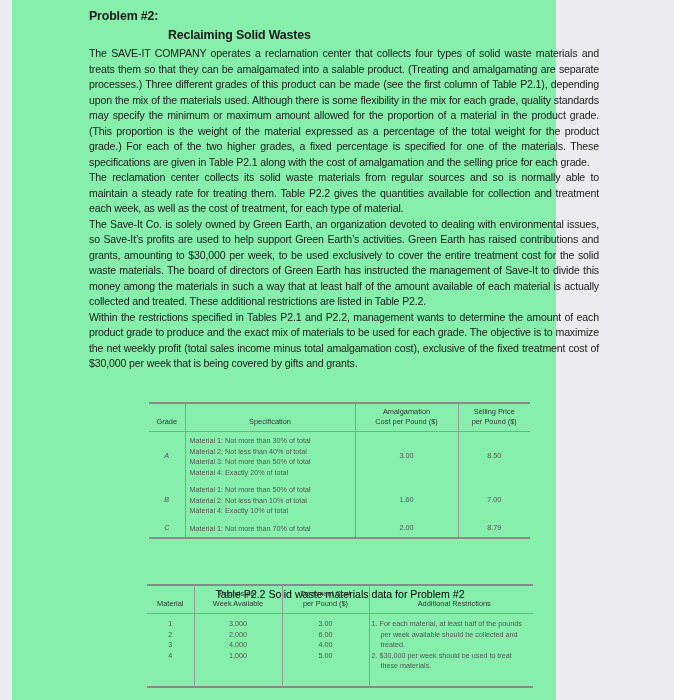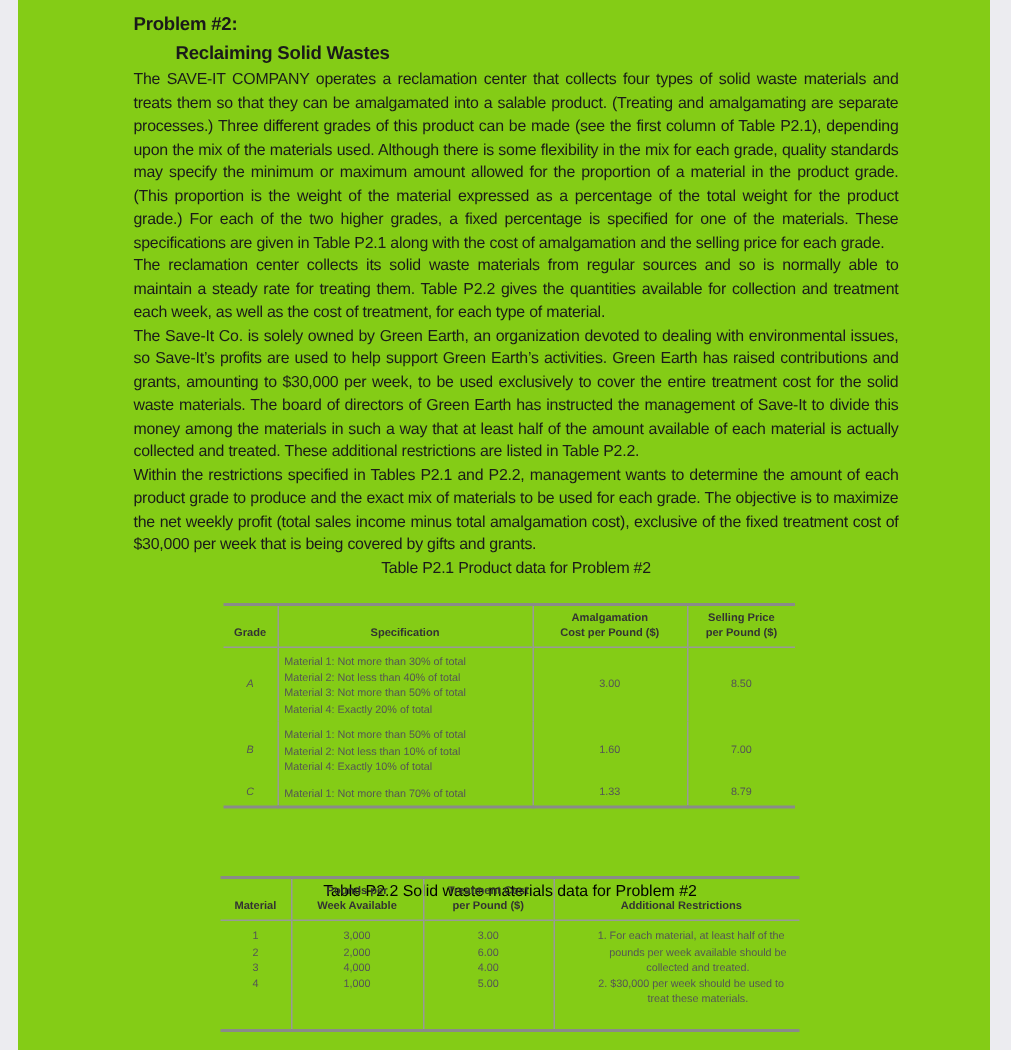--- a/index.html
+++ b/index.html
@@ -3,38 +3,38 @@
 <meta charset="utf-8">
 <style>
   html, body { margin: 0; padding: 0; }
   body {
     width: 674px; height: 700px; overflow: hidden;
     background: #ececf0;
     font-family: "Liberation Sans", sans-serif;
     position: relative;
   }
   .page {
-    position: absolute; left: 12px; top: 0; width: 648px; height: 700px;
-    background: #84cc16;
+    position: absolute; left: 12px; top: 0; width: 544px; height: 700px;
+    background: #86efac;
   }
   .content {
     position: absolute; left: 77px; top: 7px; width: 510px;
     color: #1a1a1a; font-size: 10.6px; line-height: 15.5px;
     letter-spacing: -0.15px;
   }
   .problem-title { font-weight: bold; font-size: 12.4px; line-height: 19px; margin: 0; }
-  .subtitle { font-weight: bold; font-size: 12.4px; line-height: 19px; margin: 0 0 1px 28px; }
+  .subtitle { font-weight: bold; font-size: 12.4px; line-height: 19px; margin: 0 0 1px 79px; }
   .para { margin: 0; text-align: justify; }
   .table-caption { text-align: center; margin: 0; font-size: 10.6px; line-height: 15px; }
 
   .tbl {
     position: absolute; border-collapse: collapse;
     font-size: 7.2px; color: #555; line-height: 10.5px;
   }
-  .tbl th { font-weight: bold; color: #333; font-size: 7.4px; line-height: 10px; padding: 3px 4px 4px 4px; vertical-align: bottom; }
+  .tbl th { font-weight: normal; color: #333; font-size: 7.4px; line-height: 10px; padding: 3px 4px 4px 4px; vertical-align: bottom; }
   .tbl td { padding: 0 4px; vertical-align: middle; }
   .tbl thead tr { border-top: 2px solid #8a8a8a; border-bottom: 1.5px solid #999; }
   .tbl tbody tr.last { border-bottom: 2px solid #8a8a8a; }
   .vline { border-left: 1px solid #999; }
   .center { text-align: center; }
   .left { text-align: center; }
   .grade { font-style: italic; text-align: center; }
 
   #table1 { left: 137px; top: 402px; width: 381px; }
   #table1 .col-grade { width: 36px; }
@@ -55,21 +55,20 @@
 <body>
 
 <div class="page">
   <div class="content">
     <p class="problem-title">Problem #2:</p>
     <p class="subtitle">Reclaiming Solid Wastes</p>
     <p class="para">The SAVE-IT COMPANY operates a reclamation center that collects four types of solid waste materials and treats them so that they can be amalgamated into a salable product. (Treating and amalgamating are separate processes.) Three different grades of this product can be made (see the first column of Table P2.1), depending upon the mix of the materials used. Although there is some flexibility in the mix for each grade, quality standards may specify the minimum or maximum amount allowed for the proportion of a material in the product grade. (This proportion is the weight of the material expressed as a percentage of the total weight for the product grade.) For each of the two higher grades, a fixed percentage is specified for one of the materials. These specifications are given in Table P2.1 along with the cost of amalgamation and the selling price for each grade.</p>
     <p class="para">The reclamation center collects its solid waste materials from regular sources and so is normally able to maintain a steady rate for treating them. Table P2.2 gives the quantities available for collection and treatment each week, as well as the cost of treatment, for each type of material.</p>
     <p class="para">The Save-It Co. is solely owned by Green Earth, an organization devoted to dealing with environmental issues, so Save-It’s profits are used to help support Green Earth’s activities. Green Earth has raised contributions and grants, amounting to $30,000 per week, to be used exclusively to cover the entire treatment cost for the solid waste materials. The board of directors of Green Earth has instructed the management of Save-It to divide this money among the materials in such a way that at least half of the amount available of each material is actually collected and treated. These additional restrictions are listed in Table P2.2.</p>
     <p class="para">Within the restrictions specified in Tables P2.1 and P2.2, management wants to determine the amount of each product grade to produce and the exact mix of materials to be used for each grade. The objective is to maximize the net weekly profit (total sales income minus total amalgamation cost), exclusive of the fixed treatment cost of $30,000 per week that is being covered by gifts and grants.</p>
-    <p class="table-caption">Table P2.1 Product data for Problem #2</p>
   </div>
 
   <table class="tbl" id="table1">
     <colgroup>
       <col class="col-grade">
         <col class="col-spec">
         <col class="col-amal">
         <col class="col-sell">
     </colgroup>
     <thead>
@@ -106,21 +105,21 @@
           <div>Material 4: Exactly 10% of total</div>
         </td>
         <td class="center vline">1.60</td>
         <td class="center vline">7.00</td>
       </tr>
       <tr class="last">
         <td class="grade">C</td>
         <td class="vline spec-cell">
           <div>Material 1: Not more than 70% of total</div>
         </td>
-        <td class="center vline">1.33</td>
+        <td class="center vline">2.00</td>
         <td class="center vline">8.79</td>
       </tr>
     </tbody>
   </table>
 
   <p class="table-caption" style="position:absolute; left:135px; top:587px; width:386px;">Table P2.2 Solid waste materials data for Problem #2</p>
 
   <table class="tbl" id="table2">
     <colgroup>
       <col class="col-mat">
@@ -155,20 +154,20 @@
           <div>2,000</div>
           <div>4,000</div>
           <div>1,000</div>
         </td>
         <td class="center vline">
           <div>3.00</div>
           <div>6.00</div>
           <div>4.00</div>
           <div>5.00</div>
         </td>
-        <td class="vline" style="padding-left:23px;text-align:center;">
+        <td class="vline" style="padding-left:2px;">
           <div class="restr-item">1. For each material, at least half of the pounds per week available should be collected and treated.</div>
           <div class="restr-item">2. $30,000 per week should be used to treat these materials.</div>
         </td>
       </tr>
     </tbody>
   </table>
 </div>
 
 </body></html>

